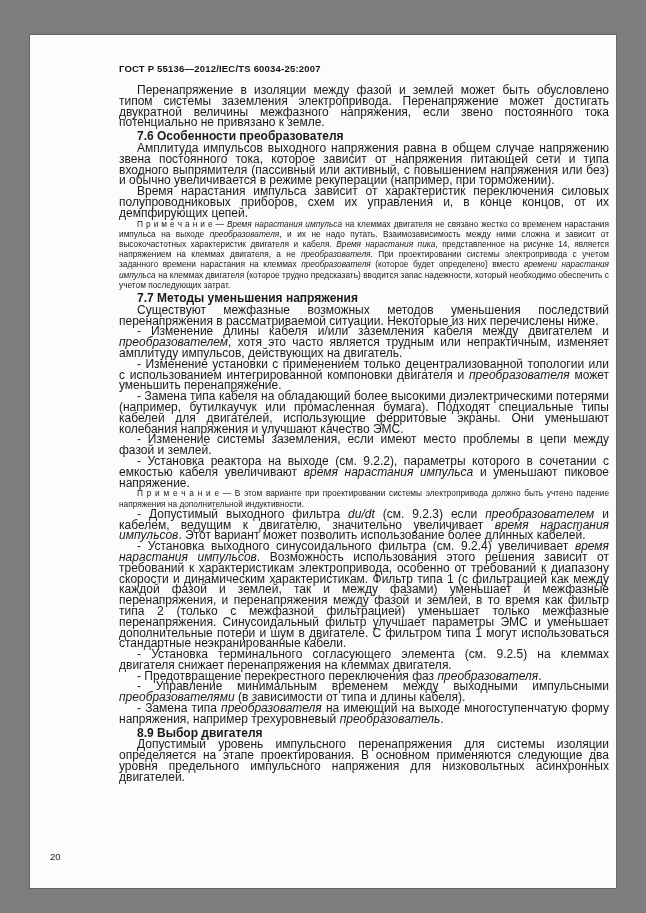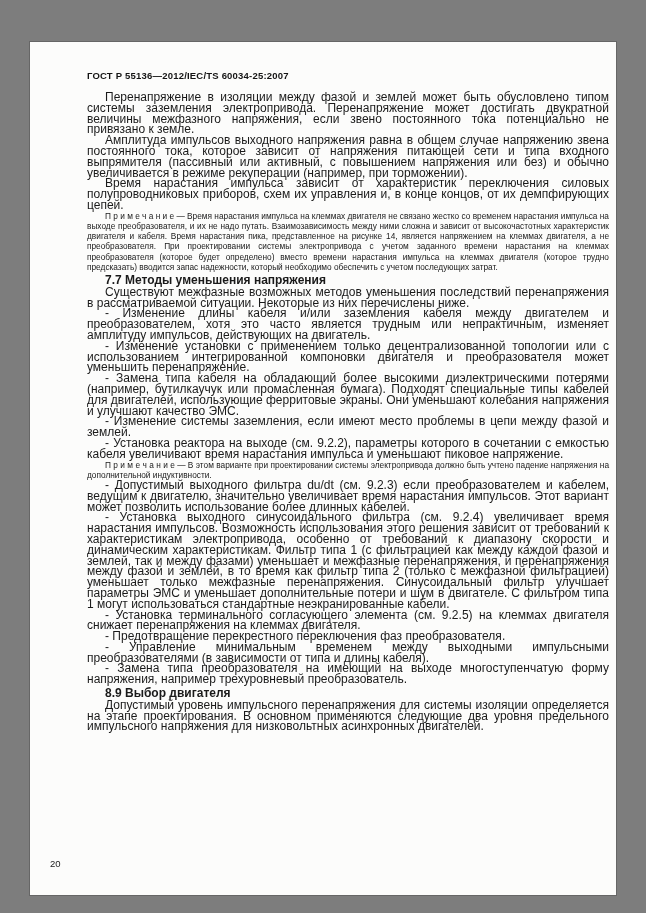--- a/index.html
+++ b/index.html
@@ -14,25 +14,25 @@
   }
   .viewport {
     width: 646px;
     height: 913px;
     background: #7d7d7d;
   }
   .sheet {
     position: relative;
     width: 586px;
     height: 853px;
-    margin: 12px auto;
+    margin: 5px auto;
     top: 30px;
     background: #fcfcfb;
     box-shadow: 0 0 0 1px rgba(0,0,0,0.18);
-    padding: 28px 7px 20px 57px;
+    padding: 28px 7px 20px 89px;
   }
   .doc-header {
     font-weight: bold;
     font-size: 9.5px;
     letter-spacing: 0.2px;
     color: #141414;
     margin-bottom: 11px;
   }
   .doc-content .para {
     font-size: 12px;
@@ -44,37 +44,39 @@
   .doc-content .para.heading {
     font-weight: bold;
     margin-top: 3px;
     margin-bottom: 1px;
   }
   .doc-content .para.note {
     font-size: 8.3px;
     line-height: 10.2px;
   }
   .doc-content .italic {
+    font-style: italic;
   }
   .page-number {
     position: absolute;
     left: 20px;
     bottom: 26px;
     font-size: 9.5px;
     color: #1a1a1a;
   }
 </style>
 </head>
 <body>
 
 <div class="viewport">
   <div class="sheet">
     <div class="doc-header">ГОСТ Р 55136—2012/IEC/TS 60034-25:2007</div>
     <div class="doc-content">
         <p class="para body"><span>Перенапряжение в изоляции между фазой и землей может быть обусловлено типом системы заземления электропривода. Перенапряжение может достигать двукратной величины межфазного напряжения, если звено постоянного тока потенциально не привязано к земле.</span></p>
+        <p class="para heading"><span>7.6 Особенности преобразователя</span></p>
         <p class="para body"><span>Амплитуда импульсов выходного напряжения равна в общем случае напряжению звена постоянного тока, которое зависит от напряжения питающей сети и типа входного выпрямителя (пассивный или активный, с повышением напряжения или без) и обычно увеличивается в режиме рекуперации (например, при торможении).</span></p>
         <p class="para body"><span>Время нарастания импульса зависит от характеристик переключения силовых полупроводниковых приборов, схем их управления и, в конце концов, от их демпфирующих цепей.</span></p>
         <p class="para note"><span>П р и м е ч а н и е — </span><span class="italic">Время нарастания импульса</span><span> на клеммах двигателя не связано жестко со временем нарастания импульса на выходе </span><span class="italic">преобразователя</span><span>, и их не надо путать. Взаимозависимость между ними сложна и зависит от высокочастотных характеристик двигателя и кабеля. </span><span class="italic">Время нарастания пика</span><span>, представленное на рисунке 14, является напряжением на клеммах двигателя, а не </span><span class="italic">преобразователя</span><span>. При проектировании системы электропривода с учетом заданного времени нарастания на клеммах </span><span class="italic">преобразователя</span><span> (которое будет определено) вместо </span><span class="italic">времени нарастания импульса</span><span> на клеммах двигателя (которое трудно предсказать) вводится запас надежности, который необходимо обеспечить с учетом последующих затрат.</span></p>
         <p class="para heading"><span>7.7 Методы уменьшения напряжения</span></p>
         <p class="para body"><span>Существуют межфазные возможных методов уменьшения последствий перенапряжения в рассматриваемой ситуации. Некоторые из них перечислены ниже.</span></p>
         <p class="para body"><span>- Изменение длины кабеля и/или заземления кабеля между двигателем и </span><span class="italic">преобразователем</span><span>, хотя это часто является трудным или непрактичным, изменяет амплитуду импульсов, действующих на двигатель.</span></p>
         <p class="para body"><span>- Изменение установки с применением только децентрализованной топологии или с использованием интегрированной компоновки двигателя и </span><span class="italic">преобразователя</span><span> может уменьшить перенапряжение.</span></p>
         <p class="para body"><span>- Замена типа кабеля на обладающий более высокими диэлектрическими потерями (например, бутилкаучук или промасленная бумага). Подходят специальные типы кабелей для двигателей, использующие ферритовые экраны. Они уменьшают колебания напряжения и улучшают качество ЭМС.</span></p>
         <p class="para body"><span>- Изменение системы заземления, если имеют место проблемы в цепи между фазой и землей.</span></p>
         <p class="para body"><span>- Установка реактора на выходе (см. 9.2.2), параметры которого в сочетании с емкостью кабеля увеличивают </span><span class="italic">время нарастания импульса</span><span> и уменьшают пиковое напряжение.</span></p>

